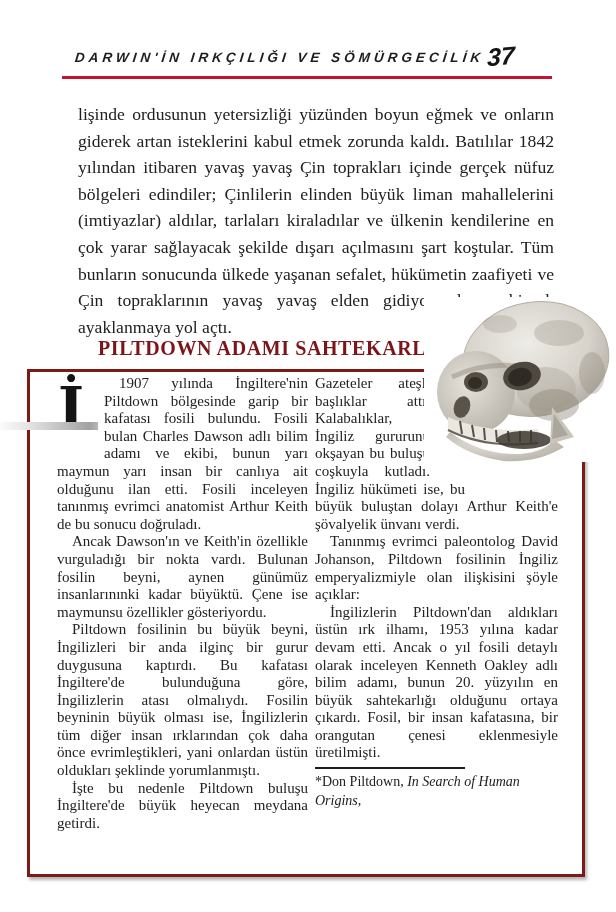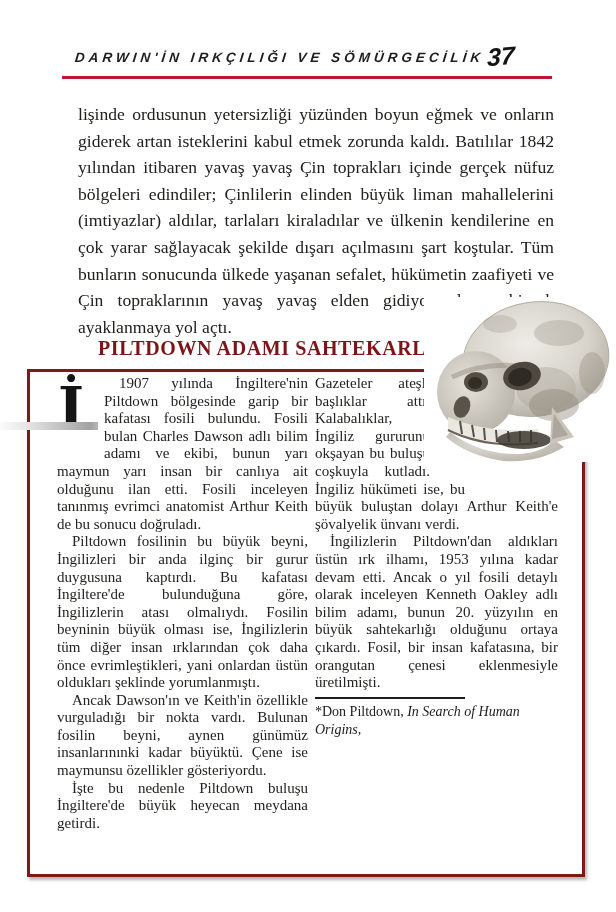--- a/index.html
+++ b/index.html
@@ -73,29 +73,30 @@
     <div class="frame-inner">
       <div class="cols">
 
         <div class="col col-left">
           <p>
             <span class="dropcap-float">
                 <span class="dropcap">İ</span>
               </span>
           </p>
           <p class="ind">1907 yılında İngiltere'nin Piltdown bölgesinde garip bir kafatası fosili bulundu. Fosili bulan Charles Dawson adlı bilim adamı ve ekibi, bunun yarı maymun yarı insan bir canlıya ait olduğunu ilan etti. Fosili inceleyen tanınmış evrimci anatomist Arthur Keith de bu sonucu doğruladı.</p>
+          <p class="ind">Ancak Dawson'ın ve Keith'in özellikle vurguladığı bir nokta vardı. Bulunan fosilin beyni, aynen günümüz insanlarınınki kadar büyüktü. Çene ise maymunsu özellikler gösteriyordu.</p>
           <p class="ind">Piltdown fosilinin bu büyük beyni, İngilizleri bir anda ilginç bir gurur duygusuna kaptırdı. Bu kafatası İngiltere'de bulunduğuna göre, İngilizlerin atası olmalıydı. Fosilin beyninin büyük olması ise, İngilizlerin tüm diğer insan ırklarından çok daha önce evrimleştikleri, yani onlardan üstün oldukları şeklinde yorumlanmıştı.</p>
-          <p class="ind">Ancak Dawson'ın ve Keith'in özellikle vurguladığı bir nokta vardı. Bulunan fosilin beyni, aynen günümüz insanlarınınki kadar büyüktü. Çene ise maymunsu özellikler gösteriyordu.</p>
           <p class="ind">İşte bu nedenle Piltdown buluşu İngiltere'de büyük heyecan meydana getirdi.</p>
         </div>
 
         <div class="col col-right">
           <p>
             <span class="skull-spacer-1"></span><span class="skull-spacer-2"></span><span>Gazeteler ateşli başlıklar attı. Kalabalıklar, İngiliz gururunu okşayan bu buluşu coşkuyla kutladı. İngiliz hükümeti ise, bu büyük buluştan dolayı Arthur Keith'e şövalyelik ünvanı verdi.</span>
           </p>
+          <p class="ind">Tanınmış evrimci paleontolog David Johanson, Piltdown fosilinin İngiliz emperyalizmiyle olan ilişkisini şöyle açıklar:</p>
           <p class="ind">İngilizlerin Piltdown'dan aldıkları üstün ırk ilhamı, 1953 yılına kadar devam etti. Ancak o yıl fosili detaylı olarak inceleyen Kenneth Oakley adlı bilim adamı, bunun 20. yüzyılın en büyük sahtekarlığı olduğunu ortaya çıkardı. Fosil, bir insan kafatasına, bir orangutan çenesi eklenmesiyle üretilmişti.</p>
 
           <div class="footnote">
             <div class="footnote-rule"></div>
             <span>*Don Piltdown, </span><span class="fn-italic">In Search of Human Origins,</span>
           </div>
         </div>
 
       </div>
     </div>

